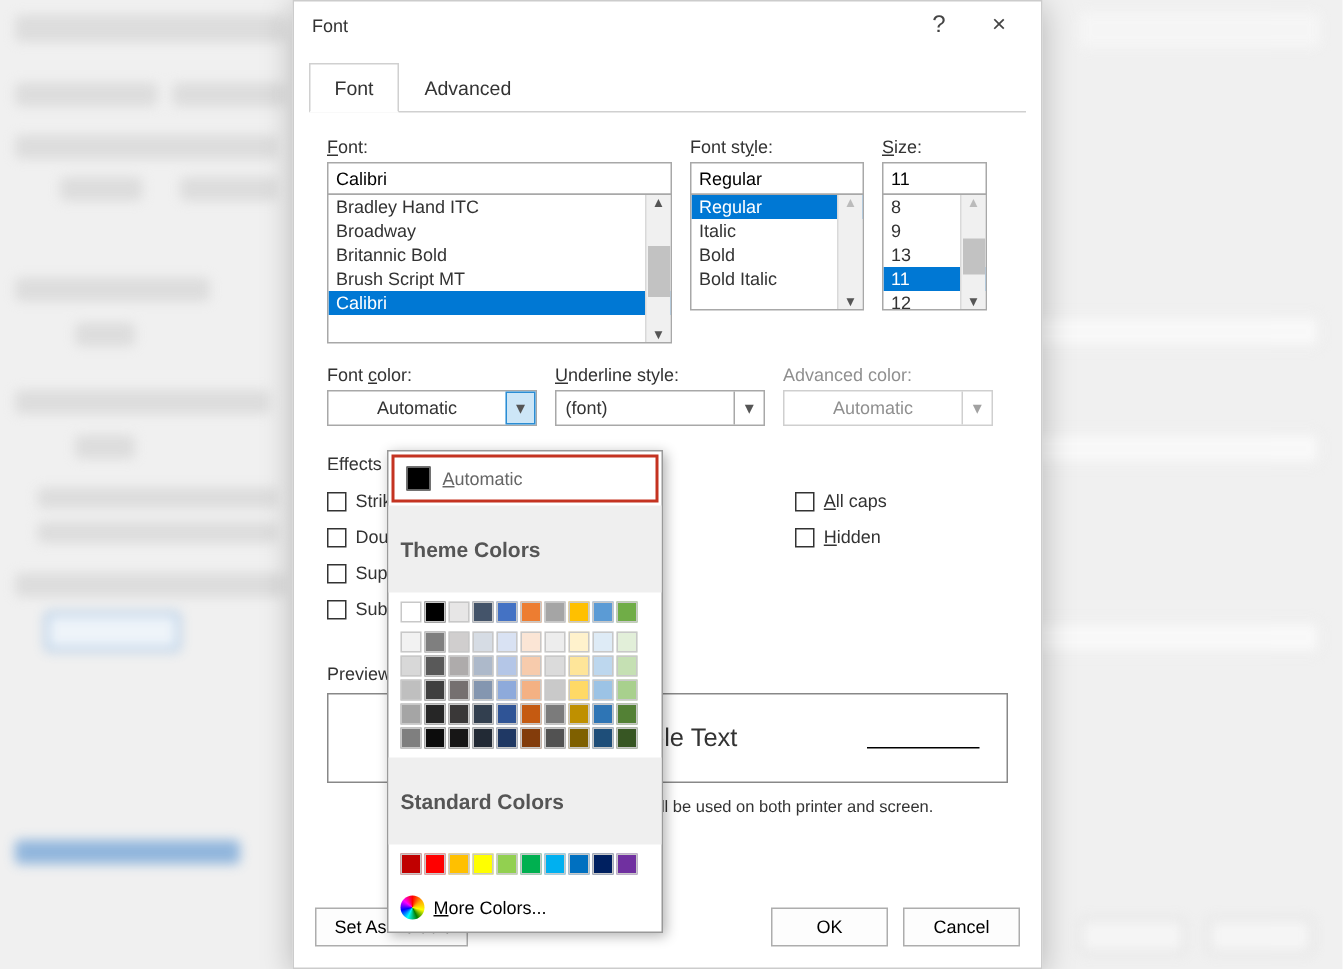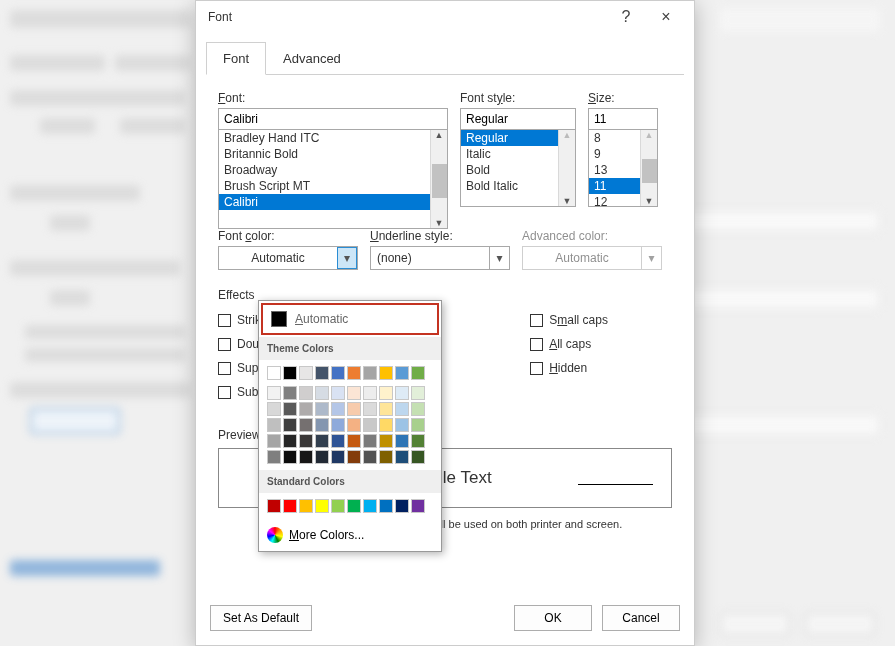--- a/index.html
+++ b/index.html
@@ -36,21 +36,21 @@
   .preview .uline { position:absolute; right:18px; bottom:22px; width:75px; border-bottom:1px solid #000;}
   .hint { font-size:11px; color:#333; margin-top:10px; text-align:center;}
   .footer { position:absolute; bottom:14px; left:0; right:0; display:flex; padding:0 14px; gap:10px;}
   .footer .spacer { flex:1;}
   .btn-std { border:1px solid #adadad; background:#fdfdfd; padding:5px 12px; font-size:12px; min-width:78px; text-align:center; cursor:default;}
   
   .color-popup { position:absolute; left:258px; top:300px; width:184px; background:#fff; border:1px solid #999; box-shadow:2px 2px 8px rgba(0,0,0,0.3); z-index:50;}
   .cp-auto { display:flex; align-items:center; gap:8px; padding:6px 8px; border:2px solid #c43321; margin:2px;}
   .cp-auto .sw { width:16px; height:16px; border:1px solid #666; background:#000;}
   .cp-auto .txt { font-size:12px; color:#666;}
-  .cp-head { background:#efefef; padding:6px 8px; font-size:10px; font-weight:600; color:#555;}
+  .cp-head { background:#efefef; padding:21px 8px; font-size:14px; font-weight:600; color:#555;}
   .cp-grid { display:grid; grid-template-columns: repeat(10, 14px); grid-auto-rows:14px; gap:2px; padding:6px 8px;}
   .cp-grid .c { width:14px; height:14px; border:1px solid #c8c8c8;}
   .cp-more { display:flex; align-items:center; gap:6px; padding:8px; font-size:12px;}
   .cp-more .wheel { width:16px; height:16px; border-radius:50%; background:conic-gradient(red,orange,yellow,green,cyan,blue,magenta,red);}
 </style>
 </head>
 <body>
 
 <div class="blur-bg">
   <div class="bar" style="left:10px; top:10px; width:180px; height:18px;"></div>
@@ -91,22 +91,22 @@
 
   <div class="body">
 
     <div class="row">
       <div class="col" style="width:230px;">
         <div class="lbl"><span class="u">F</span><span>ont:</span></div>
         <input class="field" value="Calibri" style="">
         <div class="listbox" style="height:100px; margin-top:-1px;">
           <div id="font-list">
               <div class="item">Bradley Hand ITC</div>
+              <div class="item">Broadway</div>
               <div class="item">Britannic Bold</div>
-              <div class="item">Broadway</div>
               <div class="item">Brush Script MT</div>
               <div class="item sel">Calibri</div>
             </div>
           <div class="scrollbar">
               <span>▲</span>
               <div class="thumb" style="height:34px; margin-top:4px;"></div>
               <span>▼</span>
             </div>
         </div>
       </div>
@@ -140,32 +140,32 @@
             </div>
           <div class="scrollbar">
               <span style="color:#bbb;">▲</span>
               <div class="thumb" style="height:24px; margin-top:6px;"></div>
               <span>▼</span>
             </div>
         </div>
       </div>
     </div>
 
-    <div class="row" style="">
+    <div class="row" style="margin-top:14px;">
       <div class="col" style="width:140px;">
         <div class="lbl">Font <span class="u">c</span>olor:</div>
         <div class="dropdown open">
           <div class="val" style="text-align:center;">Automatic</div>
           <div class="btn">▾</div>
         </div>
       </div>
       <div class="col" style="width:140px;">
         <div class="lbl"><span class="u">U</span>nderline style:</div>
         <div class="dropdown">
-          <div class="val">(none)</div>
+          <div class="val">(font)</div>
           <div class="btn">▾</div>
         </div>
       </div>
       <div class="col" style="width:140px; opacity:0.55;">
         <div class="lbl">Advanced color:</div>
         <div class="dropdown">
           <div class="val" style="text-align:center;">Automatic</div>
           <div class="btn">▾</div>
         </div>
       </div>
@@ -185,24 +185,20 @@
         <label class="checkbox">
             <span class="box"></span>
             <span>Superscript</span>
           </label>
         <label class="checkbox">
             <span class="box"></span>
             <span>Subscript</span>
           </label>
       </div>
       <div class="col" style="width:150px; margin-left:130px;">
-        <label class="checkbox">
-            <span class="box"></span>
-            <span>S<span class="u">m</span>all caps</span>
-          </label>
         <label class="checkbox">
             <span class="box"></span>
             <span><span class="u">A</span>ll caps</span>
           </label>
         <label class="checkbox">
             <span class="box"></span>
             <span><span class="u">H</span>idden</span>
           </label>
       </div>
     </div>

